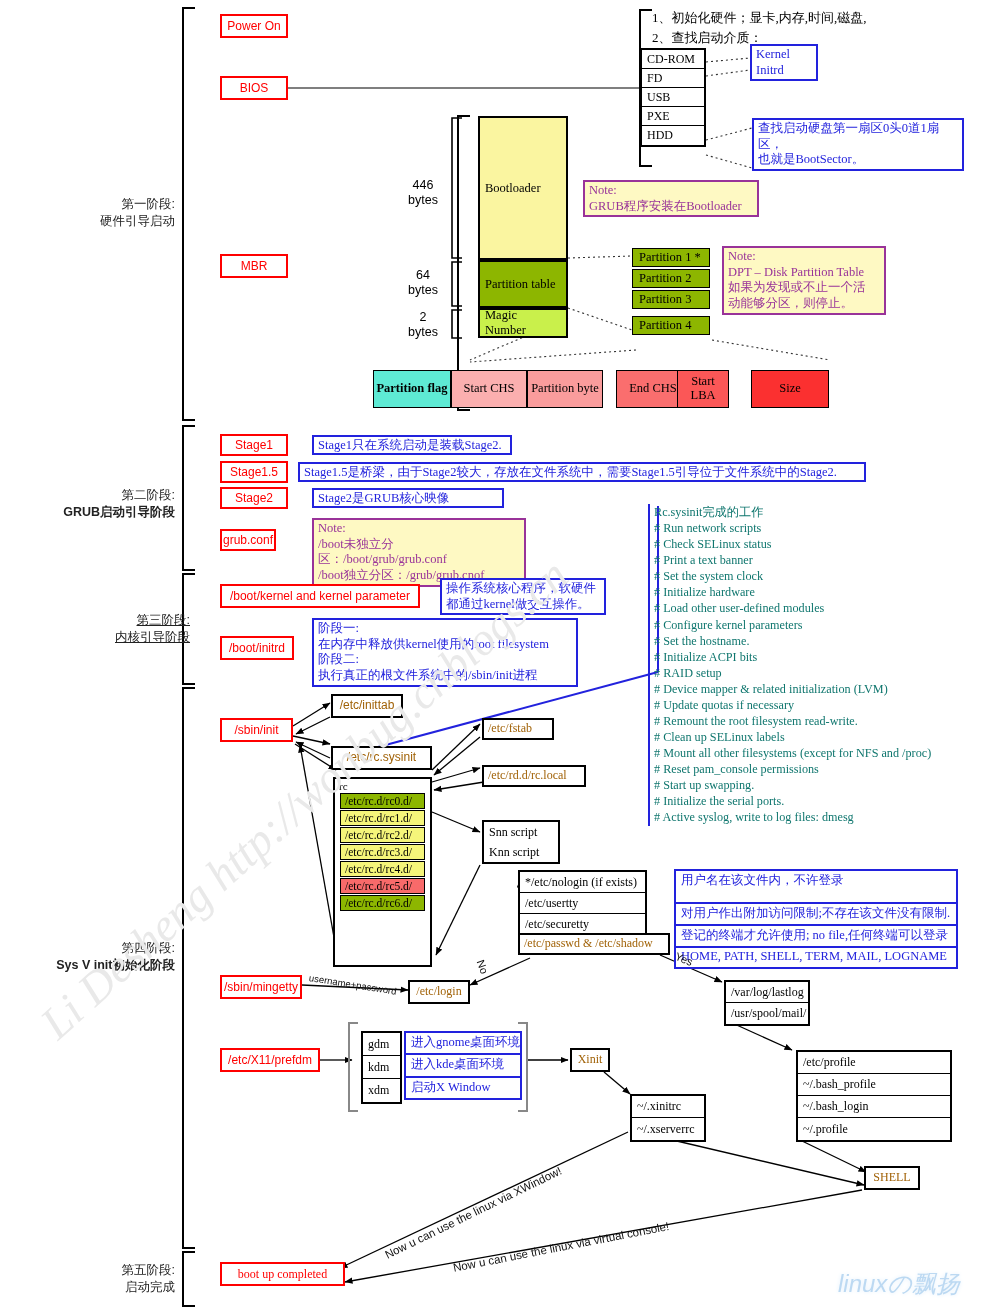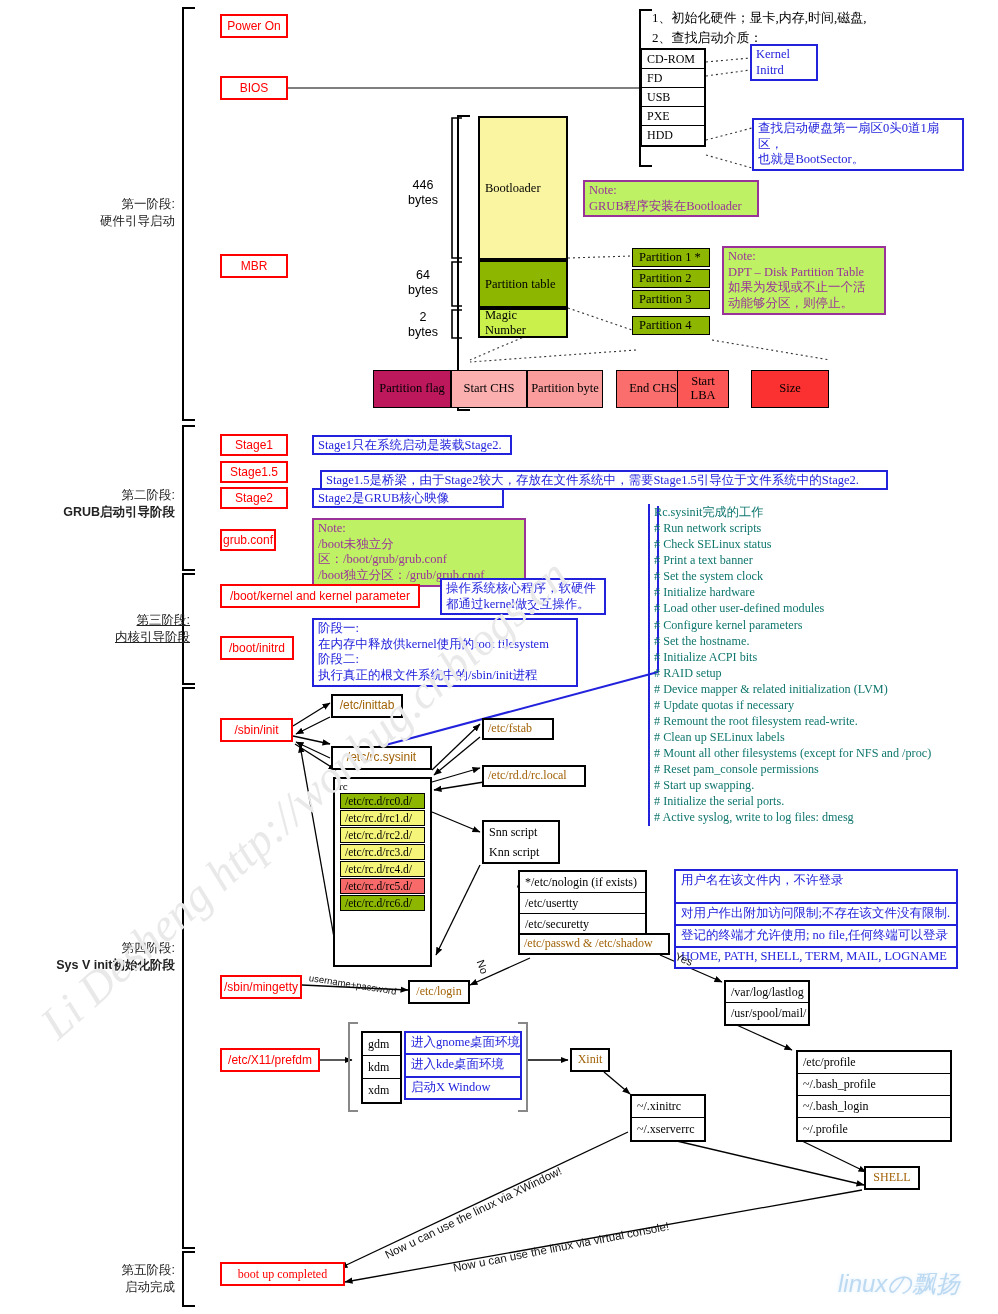--- a/index.html
+++ b/index.html
@@ -23,21 +23,21 @@
     font-size:12px; display:flex; align-items:center; justify-content:center;
     white-space:nowrap; padding:0 4px;
   }
   .bluebox {
     position:absolute; border:2px solid #2222dd; background:#fff; color:#2222dd;
     font-size:12.5px; padding:1px 4px; white-space:nowrap;
     display:flex; align-items:center;
   }
   .bluebox.multiline { display:block; line-height:1.25; white-space:normal; }
   .purplebox {
-    position:absolute; border:2px solid #993399; background:#bef264; color:#993399;
+    position:absolute; border:2px solid #993399; background:#fef9c3; color:#993399;
     font-size:12.5px; padding:1px 4px; line-height:1.25;
   }
   .plainlist {
     position:absolute; border:1px solid #000; background:#fff;
     font-size:12px; color:#000;
   }
   .plainlist > div {
     border-bottom:1px solid #000; padding:2px 5px; white-space:nowrap;
     display:flex; align-items:center;
   }
@@ -276,32 +276,32 @@
   <div class="partbox" style="left:632px; top:290px; width:78px; height:19px;">Partition 3</div>
   <div class="partbox" style="left:632px; top:316px; width:78px; height:19px;">Partition 4</div>
 
   <div class="purplebox" style="left:722px; top:246px; width:164px;">
     <div>Note:</div>
     <div>DPT – Disk Partition Table</div>
     <div>如果为发现或不止一个活</div>
     <div>动能够分区，则停止。</div>
   </div>
 
-  <div class="pflagcell" style="left:373px; top:370px; width:78px; height:38px; background:#be185d;">Partition flag</div>
+  <div class="pflagcell" style="left:373px; top:370px; width:78px; height:38px; background:#5eead4;font-weight:bold;">Partition flag</div>
   <div class="pflagcell" style="left:451px; top:370px; width:76px; height:38px; background:#FBAFAF;">Start CHS</div>
   <div class="pflagcell" style="left:527px; top:370px; width:76px; height:38px; background:#FA9C9C;">Partition byte</div>
   <div class="pflagcell" style="left:616px; top:370px; width:74px; height:38px; background:#FA6E6E;">End CHS</div>
   <div class="pflagcell" style="left:677px; top:370px; width:52px; height:38px; background:#FB5757;">Start LBA</div>
   <div class="pflagcell" style="left:751px; top:370px; width:78px; height:38px; background:#FB3030;">Size</div>
 
   <div class="redbox" style="left:220px; top:434px; width:68px; height:22px;">Stage1</div>
   <div class="bluebox" style="left:312px; top:435px; width:200px; height:20px;">Stage1只在系统启动是装载Stage2.</div>
 
   <div class="redbox" style="left:220px; top:461px; width:68px; height:22px;">Stage1.5</div>
-  <div class="bluebox" style="left:320px; top:462px; width:568px; height:20px;margin-top:8px;">Stage1.5是桥梁，由于Stage2较大，存放在文件系统中，需要Stage1.5引导位于文件系统中的Stage2.</div>
+  <div class="bluebox" style="left:298px; top:462px; width:568px; height:20px;">Stage1.5是桥梁，由于Stage2较大，存放在文件系统中，需要Stage1.5引导位于文件系统中的Stage2.</div>
 
   <div class="redbox" style="left:220px; top:487px; width:68px; height:22px;">Stage2</div>
   <div class="bluebox" style="left:312px; top:488px; width:192px; height:20px;">Stage2是GRUB核心映像</div>
 
   <div class="redbox" style="left:220px; top:529px; width:56px; height:22px;">grub.conf</div>
   <div class="purplebox" style="left:312px; top:518px; width:214px;">
     <div>Note:</div>
     <div>/boot未独立分区：/boot/grub/grub.conf</div>
     <div>/boot独立分区：/grub/grub.cnof</div>
   </div>

